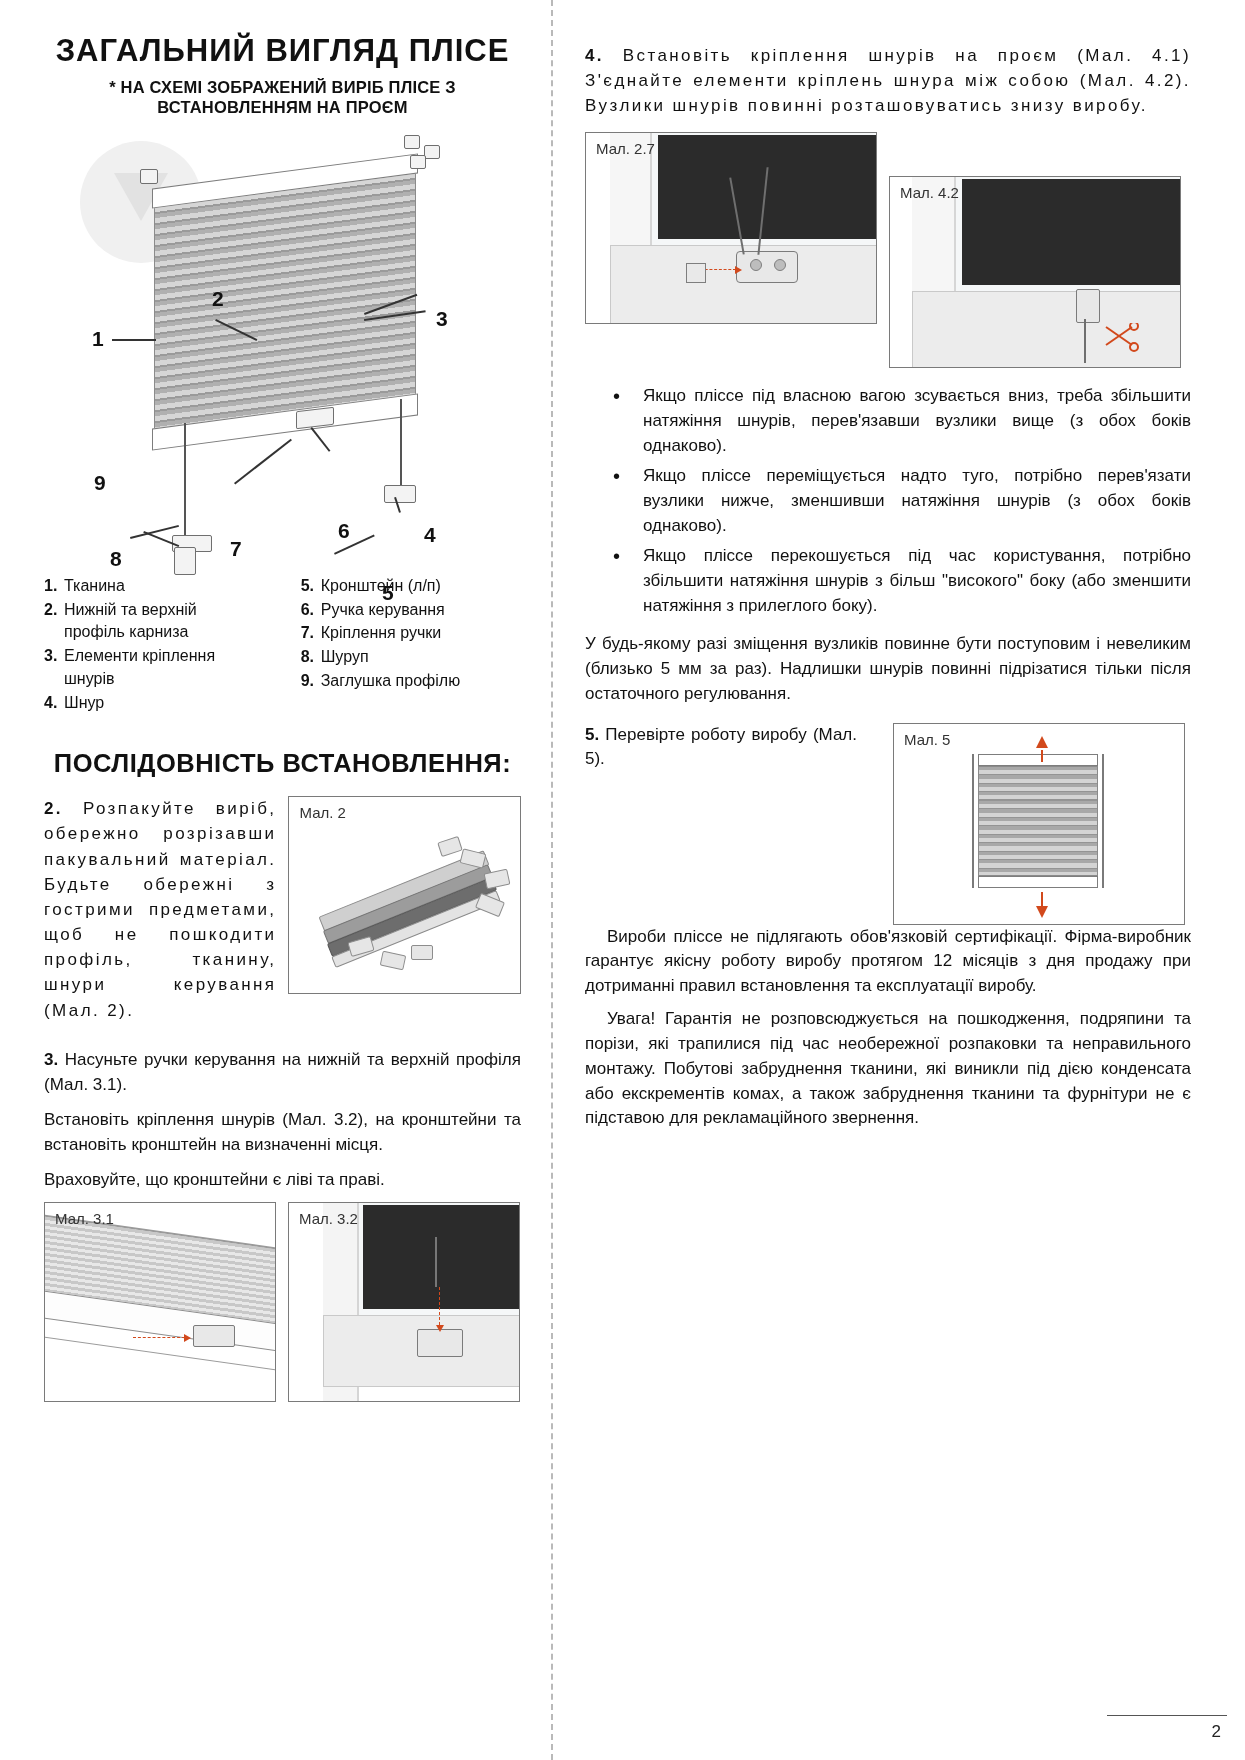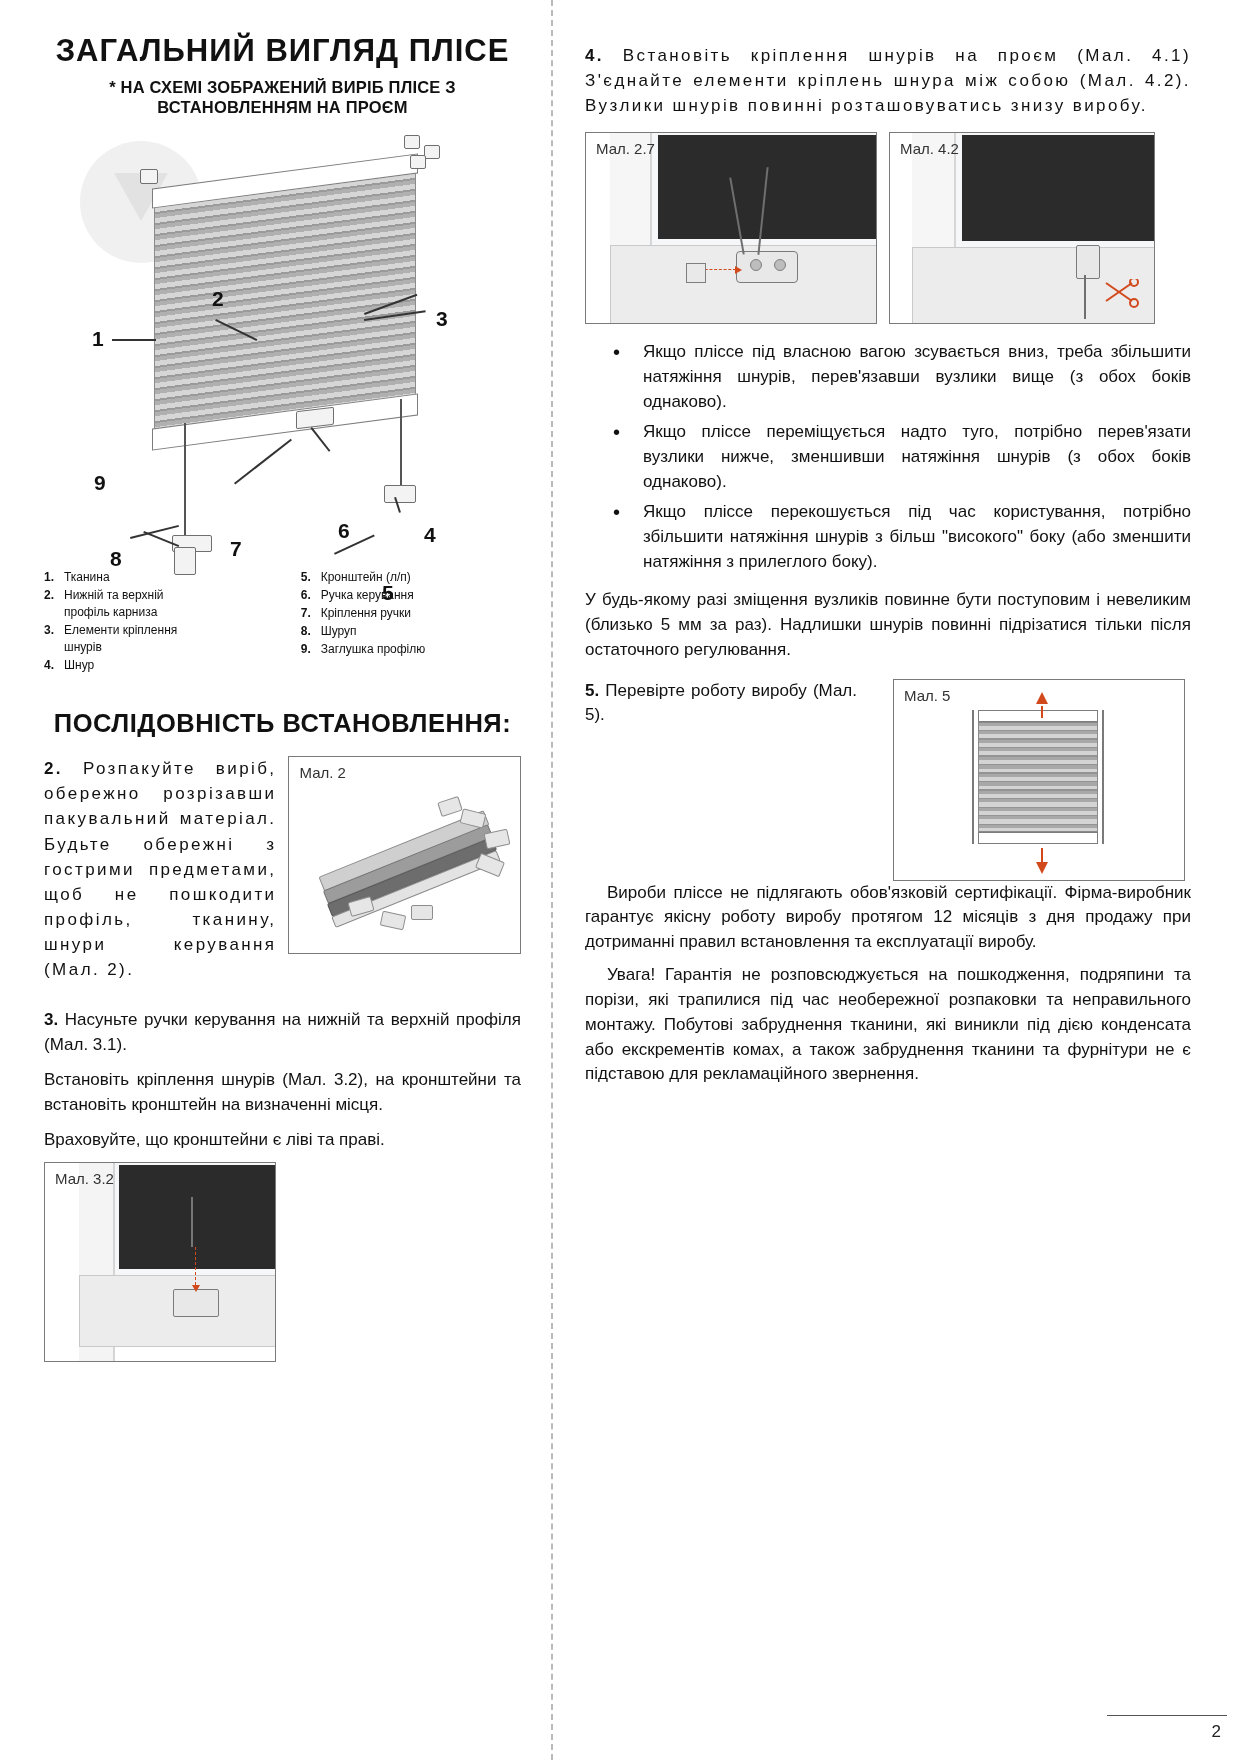--- a/index.html
+++ b/index.html
@@ -138,22 +138,22 @@
   }
   .bracket {
     position: absolute;
     background: #f3f3f3;
     border: 1.4px solid #6f6f6f;
     border-radius: 2px;
   }
   
   .legend {
     display: flex;
-    margin-top: 6px;
-    font-size: 12px;
+    margin-top: 12px;
+    font-size: 16px;
     line-height: 1.42;
   }
   .legend ol {
     list-style: none;
     margin: 0;
     padding: 0;
   }
   .legend li {
     margin: 0 0 1px 0;
   }
@@ -449,20 +449,28 @@
     </div>
 
     <p class="para" style="margin-top:14px;">
       <b>3.</b>
       <span>Насуньте ручки керування на нижній та верхній профіля (Мал. 3.1).</span>
     </p>
     <p class="para">Встановіть кріплення шнурів (Мал. 3.2), на кронштейни та встановіть кронштейн на визначенні місця.</p>
     <p class="para">Враховуйте, що кронштейни є ліві та праві.</p>
 
     <div class="flexrow" style="margin-top:6px;">
+      <div class="fig" style="width:232px; height:200px;">
+        <span class="cap">Мал. 3.1</span>
+        <div style="position:absolute; left:-10px; top:28px; width:250px; height:74px; background:repeating-linear-gradient(to bottom,#c8c8c8 0 3px,#e8e8e8 3px 6px); border-top:2px solid #9a9a9a; transform:skewY(8deg);"></div>
+        <div style="position:absolute; left:-10px; top:104px; width:250px; height:26px; background:#fdfdfd; border:1.5px solid #8c8c8c; transform:skewY(8deg);"></div>
+        <div class="clip" style="left:148px; top:122px; width:40px; height:20px;"></div>
+        <div class="arrow-r" style="left:88px; top:134px; width:52px;"></div>
+        <div style="position:absolute; left:-10px; top:150px; width:250px; height:60px; background:#ffffff; transform:skewY(8deg); border-top:1.5px solid #9b9b9b;"></div>
+      </div>
       <div class="fig" style="width:232px; height:200px;">
         <span class="cap">Мал. 3.2</span>
         <div class="win-glass" style="left:66px; top:-6px; width:178px; height:120px;"></div>
         <div class="win-dark" style="left:74px; top:2px; width:160px; height:104px;"></div>
         <div class="win-outer" style="left:34px; top:-6px; width:34px; height:206px; background:#f4f4f4; border-right:2px solid #d5d5d5;"></div>
         <div class="win-sill" style="left:34px; top:112px; width:210px; height:70px;"></div>
         <div class="clip" style="left:128px; top:126px; width:44px; height:26px;"></div>
         <div class="arrow-d" style="left:150px; top:84px; height:38px;"></div>
         <div style="position:absolute; left:146px; top:34px; width:2px; height:50px; background:#777;"></div>
       </div>
@@ -485,21 +493,21 @@
         <div class="win-sill" style="left:24px; top:112px; width:270px; height:80px;"></div>
         <div class="clip" style="left:150px; top:118px; width:60px; height:30px; border-radius:4px;"></div>
         <div style="position:absolute; left:164px; top:126px; width:10px; height:10px; border-radius:50%; background:#bdbdbd; border:1px solid #7e7e7e;"></div>
         <div style="position:absolute; left:188px; top:126px; width:10px; height:10px; border-radius:50%; background:#bdbdbd; border:1px solid #7e7e7e;"></div>
         <div style="position:absolute; left:150px; top:44px; width:2px; height:78px; background:#6f6f6f; transform:rotate(-10deg);"></div>
         <div style="position:absolute; left:176px; top:34px; width:2px; height:88px; background:#6f6f6f; transform:rotate(6deg);"></div>
         <div class="arrow-r" style="left:114px; top:136px; width:36px;"></div>
         <div style="position:absolute; left:100px; top:130px; width:18px; height:18px; background:#e9e9e9; border:1.2px solid #7e7e7e;"></div>
       </div>
 
-      <div class="fig" style="width:266px; height:192px;">
+      <div class="fig" style="width:292px; height:192px;margin-top:44px;">
         <span class="cap">Мал. 4.2</span>
         <div class="win-glass" style="left:62px; top:-8px; width:250px; height:124px;"></div>
         <div class="win-dark" style="left:72px; top:2px; width:230px; height:106px;"></div>
         <div class="win-outer" style="left:22px; top:-8px; width:42px; height:200px; background:#f6f6f6; border-right:2px solid #d6d6d6;"></div>
         <div class="win-sill" style="left:22px; top:114px; width:272px; height:78px;"></div>
         <div class="clip" style="left:186px; top:112px; width:22px; height:32px;"></div>
         <div style="position:absolute; left:194px; top:142px; width:2px; height:44px; background:#6f6f6f;"></div>
 
         <div style="position:absolute; left:212px; top:146px; width:40px; height:30px;">
           <svg width="40" height="30" viewBox="0 0 40 30">

